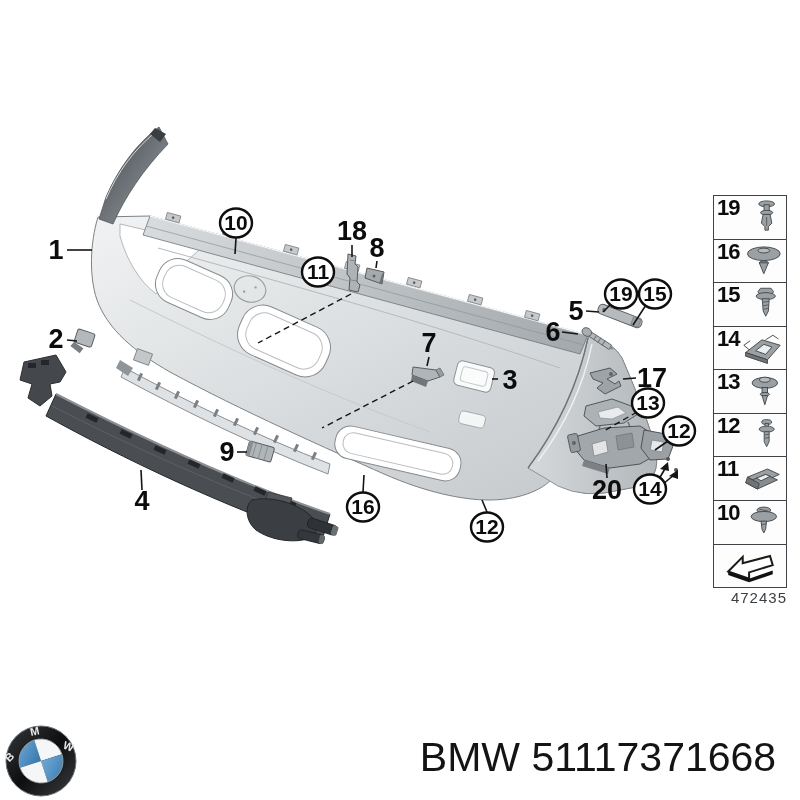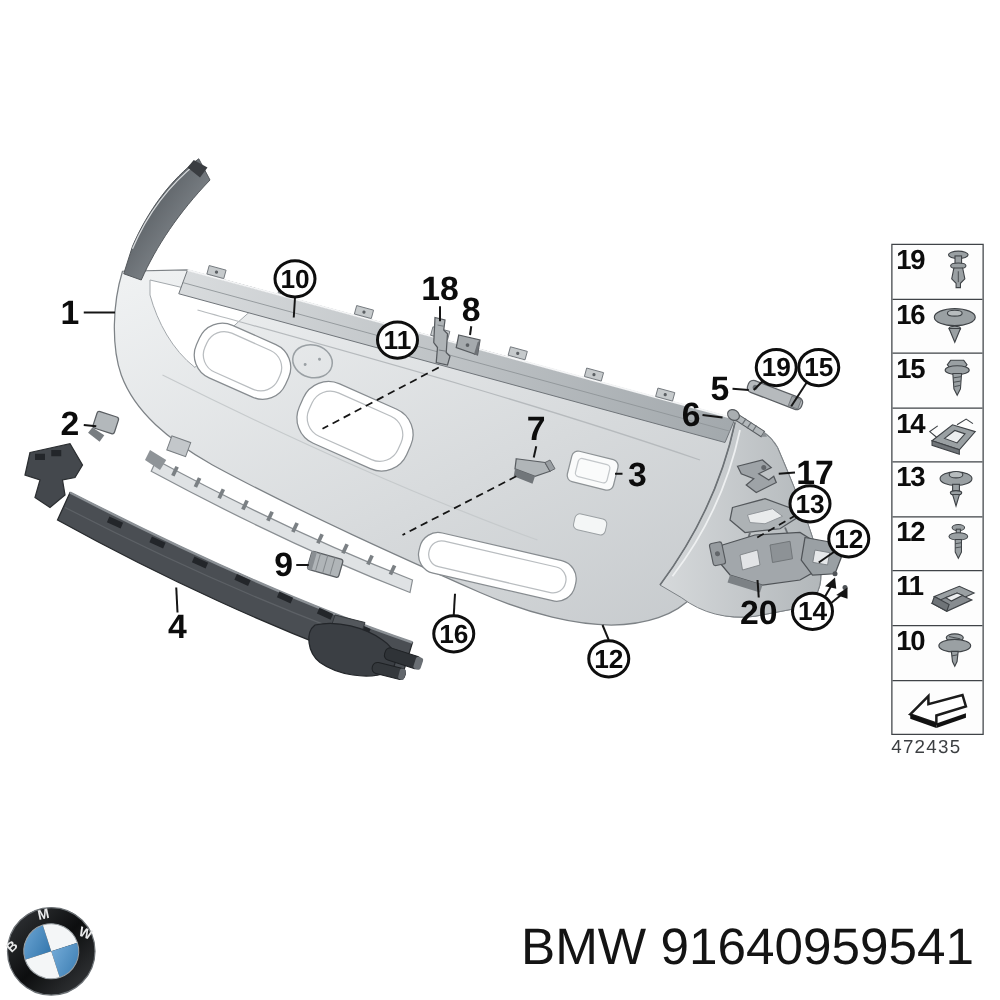--- a/index.html
+++ b/index.html
@@ -12,21 +12,21 @@
   .leadDash{stroke:#151515;stroke-width:1.4;fill:none;stroke-dasharray:6 4;}
   .ring{fill:#ffffff;stroke:#0e0e0e;stroke-width:2.4;}
   
   .sidebar{position:absolute;left:713px;top:195px;width:74px;height:393px;
            border:1.6px solid #3f4347;box-sizing:border-box;display:flex;flex-direction:column;background:#fdfdfd;}
   .sb-row{position:relative;flex:1 1 0;border-bottom:1.6px solid #3f4347;box-sizing:border-box;}
   .sb-row:last-child{border-bottom:none;}
   .sb-num{position:absolute;left:3px;top:0px;font-size:22px;font-weight:900;color:#0c0c0c;letter-spacing:-1px;line-height:1.1;}
   .sb-icon{position:absolute;right:1px;top:50%;transform:translateY(-50%);}
   .sb-icon.center{left:50%;transform:translate(-50%,-50%);}
-  .diagram-number{position:absolute;left:713px;top:589px;width:74px;text-align:left;
+  .diagram-number{position:absolute;left:713px;top:589px;width:74px;text-align:right;
                   font-size:15px;color:#3c3f42;letter-spacing:1px;}
   
   .footer-logo{position:absolute;left:4px;top:722px;}
   .part-number{position:absolute;left:402px;top:734px;width:392px;text-align:center;
                font-size:41px;color:#141414;white-space:nowrap;}
 </style>
 </head>
 <body>
 
 <div class="stage">
@@ -514,15 +514,15 @@
           <path d="M0,0 L22,0 A22,22 0 0 1 0,22 Z" fill="url(#gBlue)"></path>
           <path d="M0,0 L0,22 A22,22 0 0 1 -22,0 Z" fill="#f4f6f7"></path>
           <circle r="22" fill="none" stroke="#9aa0a4" stroke-width="0.8"></circle>
         </g>
       </g>
       <text x="-20" y="-21" font-size="11" font-weight="bold" fill="#e9eaeb" transform="rotate(-44)" text-anchor="middle" font-family="Liberation Sans, sans-serif">B</text>
       <text x="0" y="-26.5" font-size="11" font-weight="bold" fill="#e9eaeb" transform="rotate(-12)" text-anchor="middle" font-family="Liberation Sans, sans-serif">M</text>
       <text x="20" y="-20" font-size="11" font-weight="bold" fill="#e9eaeb" transform="rotate(22)" text-anchor="middle" font-family="Liberation Sans, sans-serif">W</text>
     </g>
   </svg>
-  <div class="part-number">BMW 91640959541</div>
+  <div class="part-number">BMW 51117371668</div>
 
 </div>
 
 </body></html>

